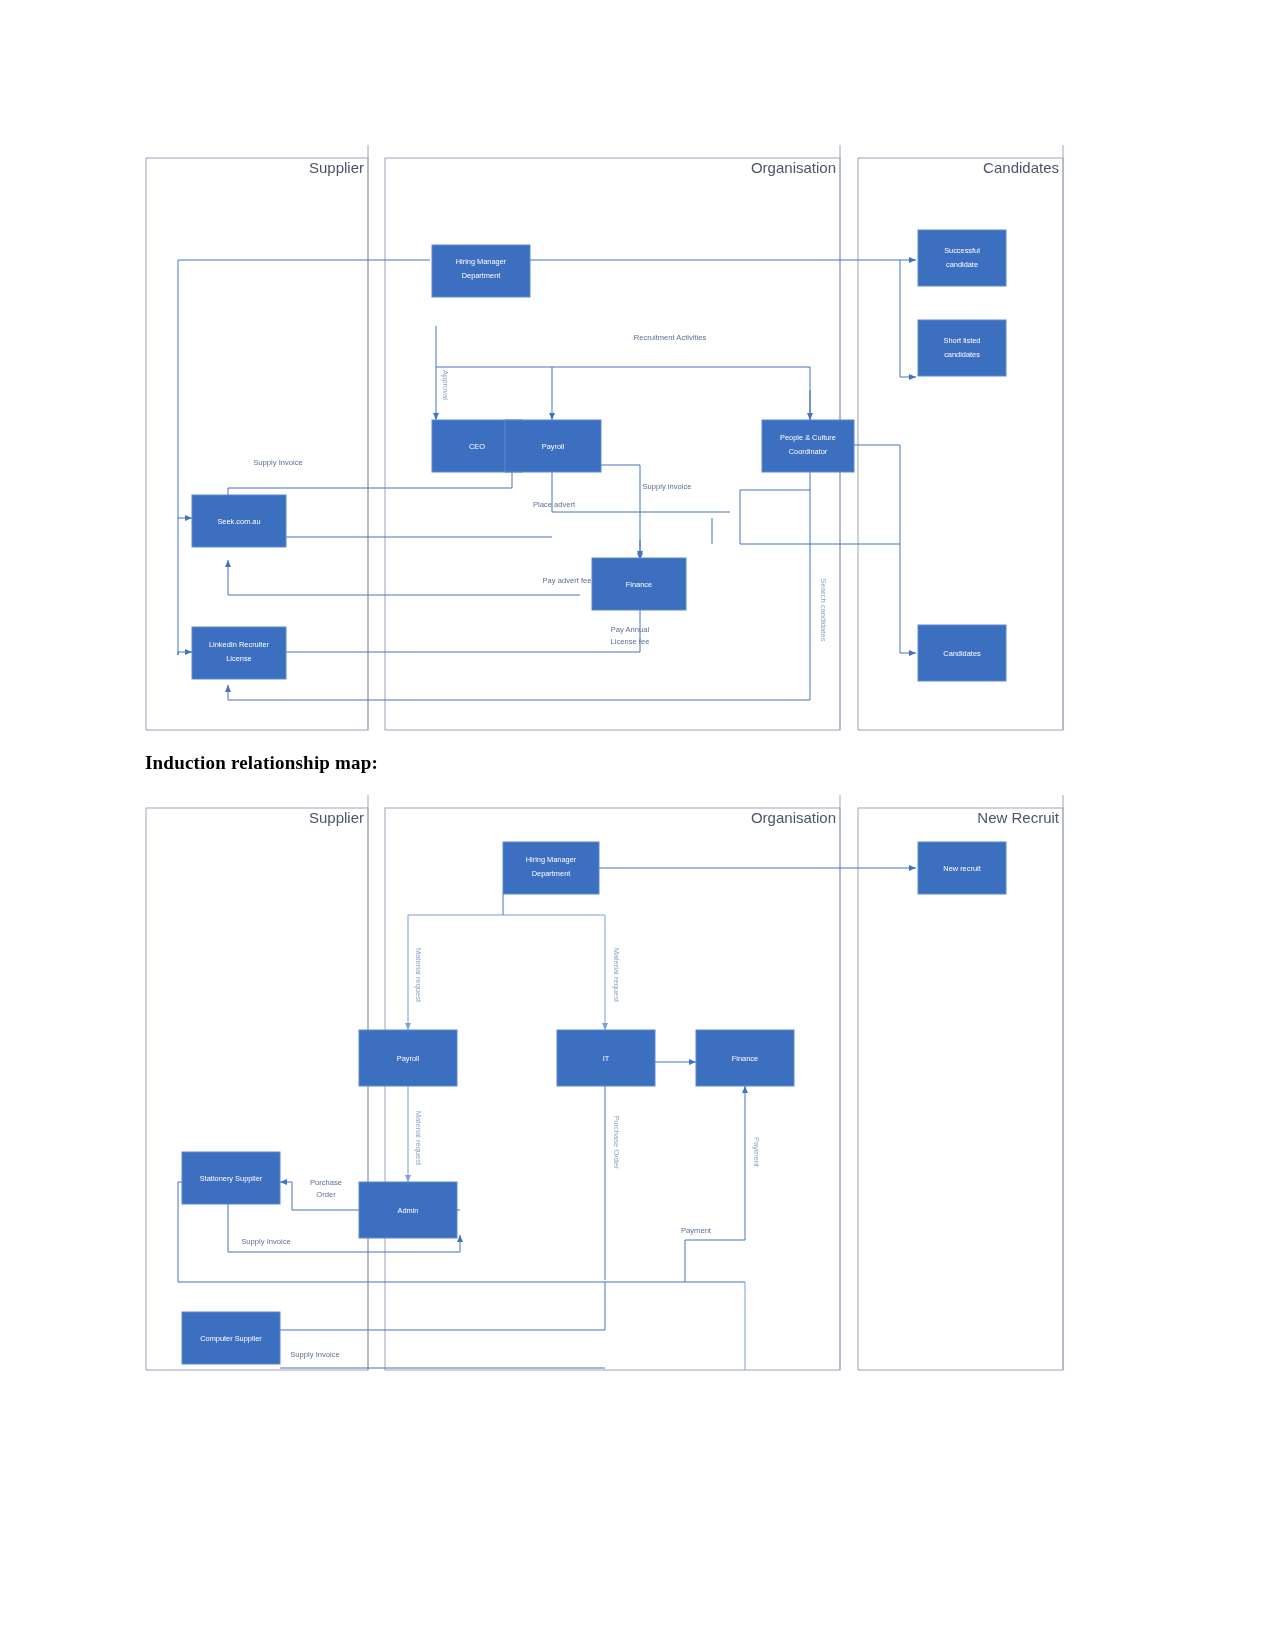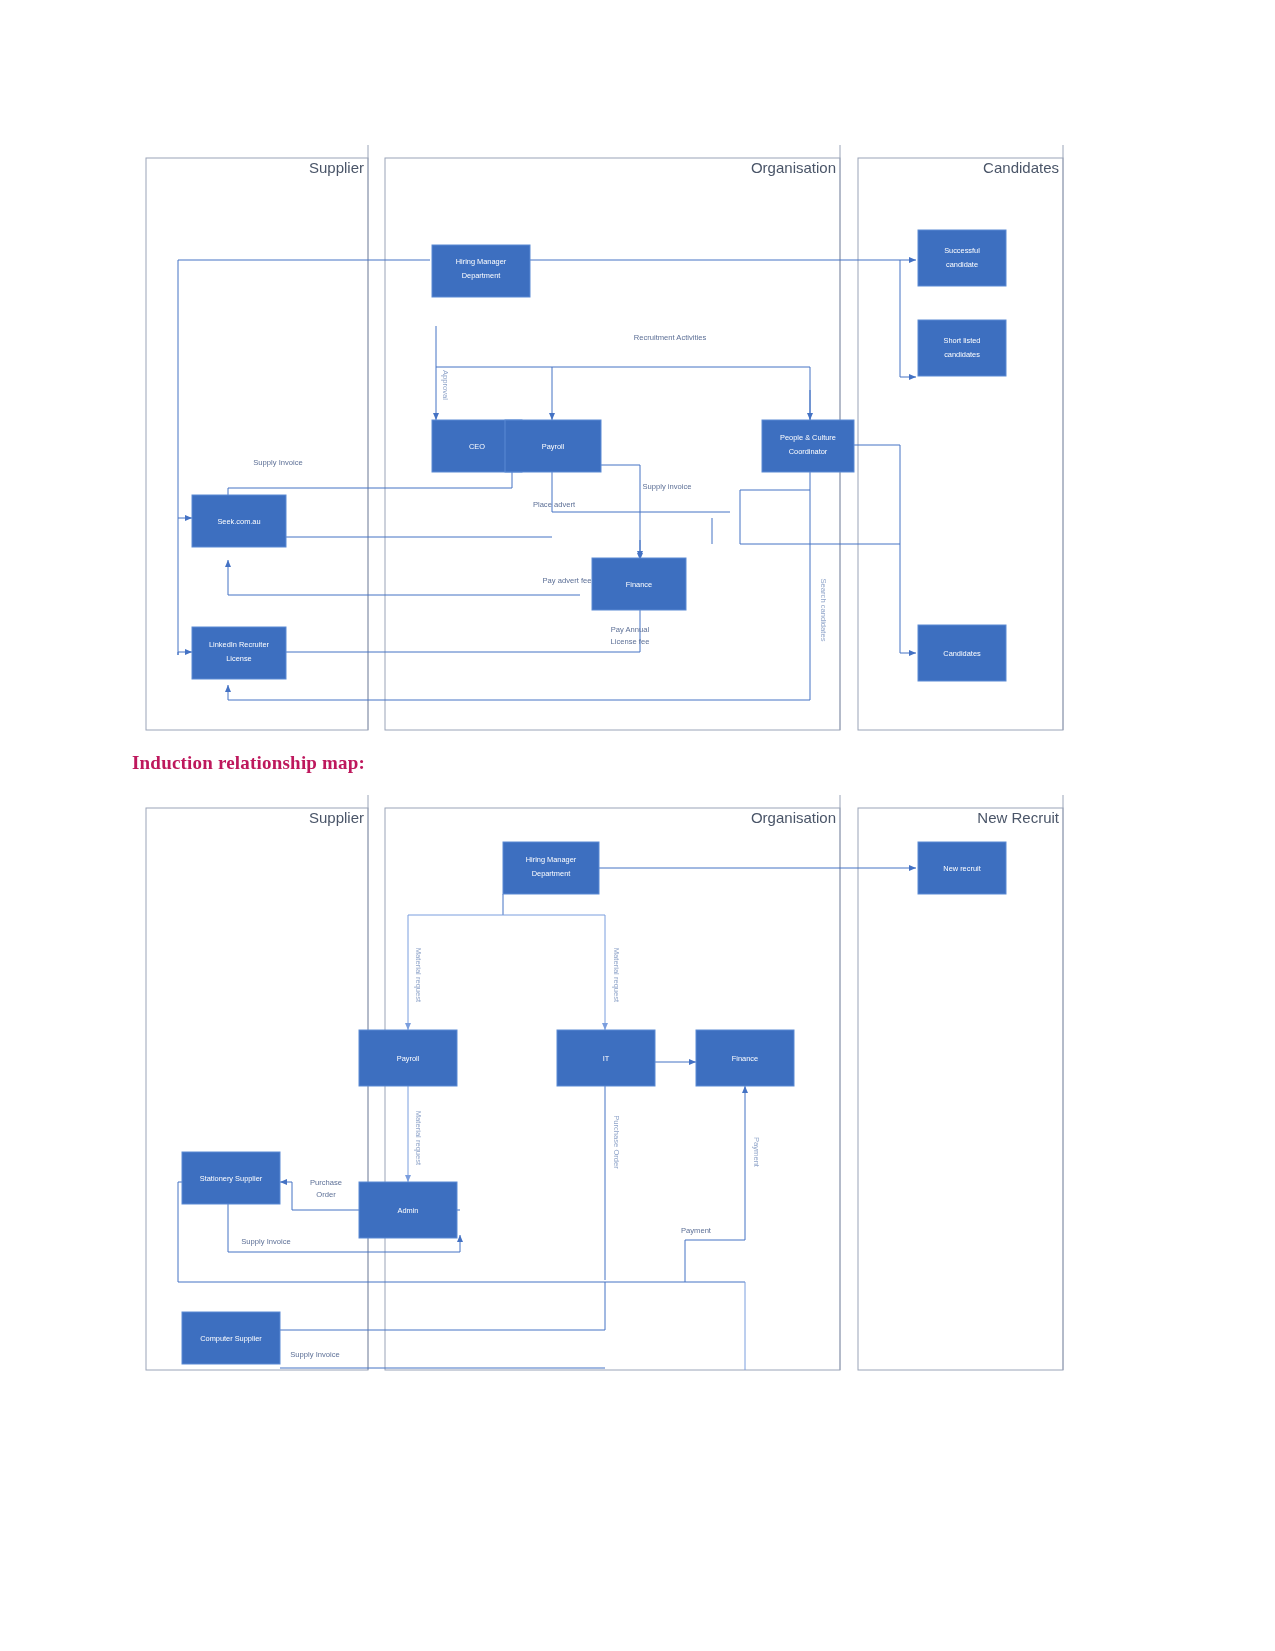--- a/index.html
+++ b/index.html
@@ -22,26 +22,26 @@
     height: 1485px;
   }
   .diagram {
     position: absolute;
   }
   #diagram-1 { left: 140px; top: 140px; width: 940px; height: 600px; }
   #diagram-2 { left: 140px; top: 790px; width: 940px; height: 600px; }
 
   .section-heading {
     position: absolute;
-    left: 132px;
+    left: 145px;
     top: 752px;
     font-family: "Liberation Serif", serif;
     font-weight: bold;
     font-size: 19px;
-    color: #be185d;
+    color: #000000;
     letter-spacing: 0.2px;
   }
 
   svg { display: block; overflow: visible; }
 
   .lane-rect {
     fill: none;
     stroke: #9aa4b8;
     stroke-width: 1;
   }

